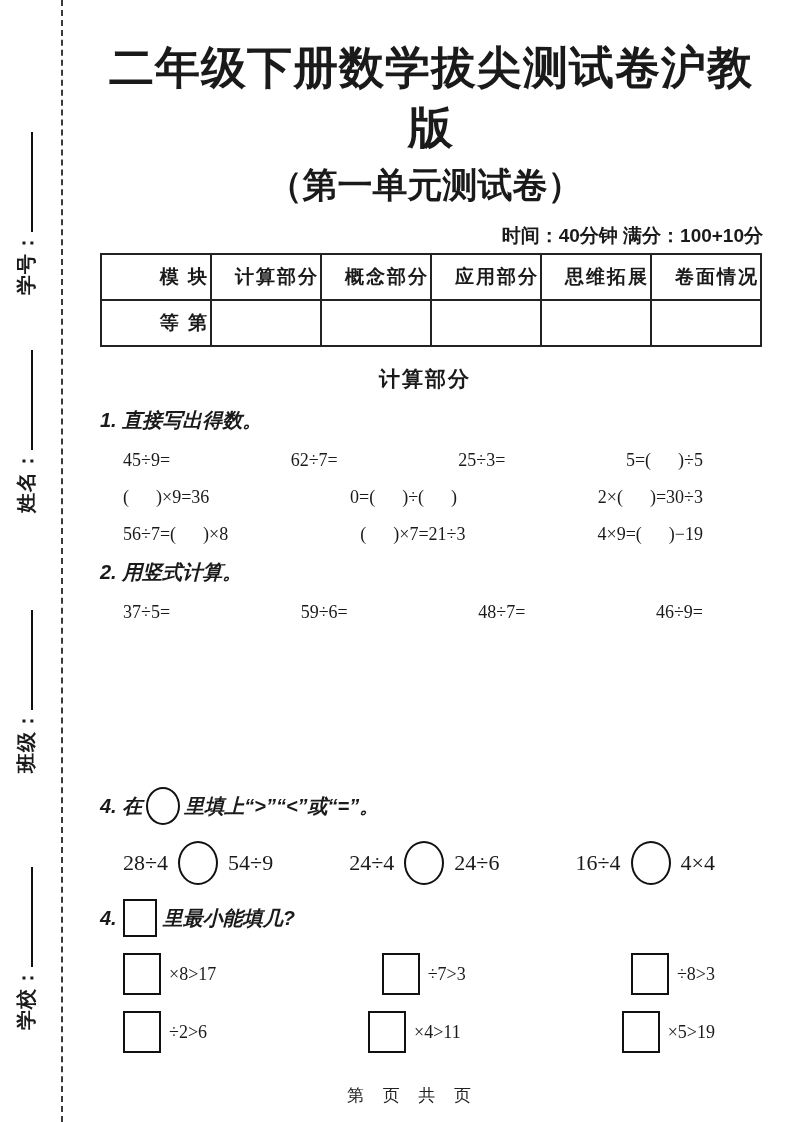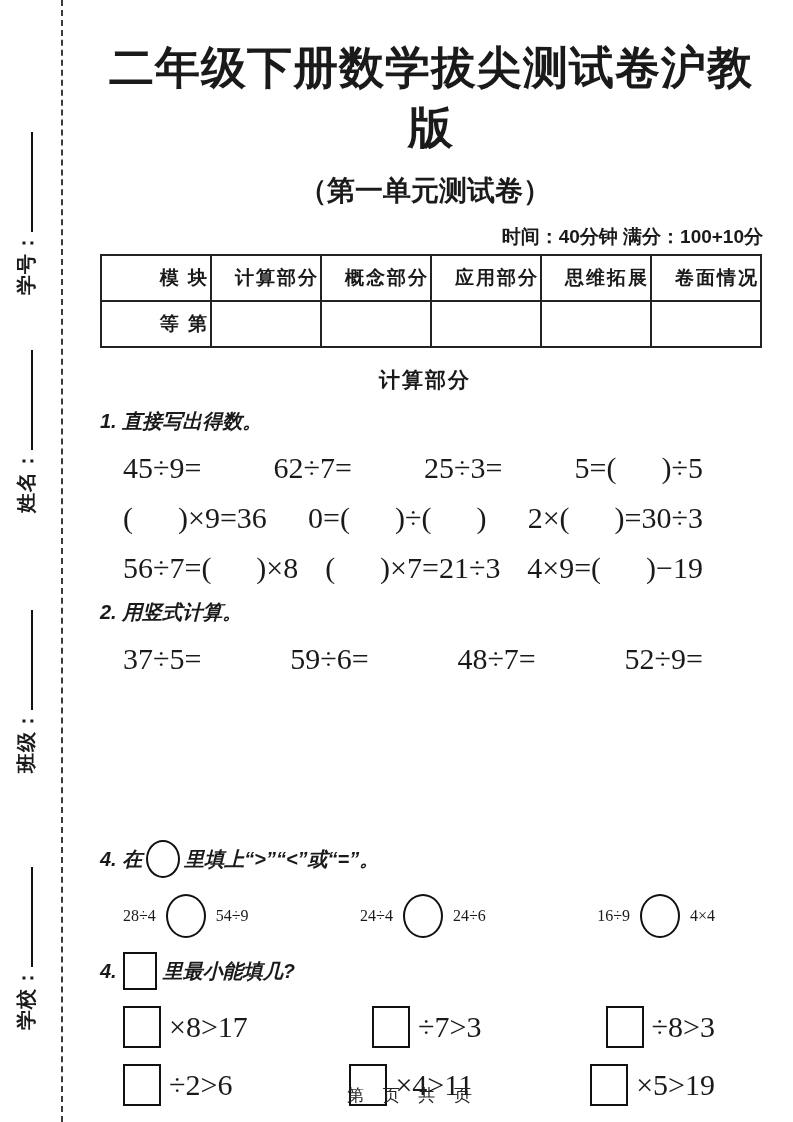--- a/index.html
+++ b/index.html
@@ -16,38 +16,38 @@
     position:absolute; left:-65px; width:190px; height:34px;
     transform:rotate(-90deg); transform-origin:center;
     display:flex; align-items:baseline; white-space:nowrap;
   }
   .mlabel { font-size:20px; font-weight:bold; letter-spacing:1px; }
   .mline { display:inline-block; width:100px; border-bottom:2px solid #111; height:1em; }
 
   .content { position:absolute; left:75px; top:0; width:700px; }
 
   .title { margin:38px 0 0 12px; text-align:center; font-size:45px; font-weight:bold; letter-spacing:1px; }
-  .subtitle { margin:14px 0 0 0; text-align:center; font-size:28px; font-weight:bold; }
+  .subtitle { margin:4px 0 0 0; text-align:center; font-size:35px; font-weight:bold; }
   .exam-info { margin-top:14px; text-align:right; padding-right:12px; font-size:19px; font-weight:bold; }
 
   table.score {
     margin:4px 0 0 25px; border-collapse:collapse; table-layout:fixed; width:662px;
   }
   table.score td {
     border:2px solid #222; height:42px; text-align:right;
     font-size:19px; font-weight:bold; letter-spacing:2px;
   }
 
   .section-title { margin-top:18px; text-align:center; font-size:21px; font-weight:bold; letter-spacing:2px; }
 
   .prompt { margin:14px 0 0 25px; font-size:20px; font-weight:bold; display:flex; align-items:center;font-style:italic; }
   .math { font-family:"Liberation Serif", serif; font-weight:normal; white-space:pre; }
   .mrow {
     margin:16px 0 0 48px; width:580px; display:flex; justify-content:space-between;
-    font-size:30px; align-items:center;
+    font-size:18px; align-items:center;
   }
   .mrow.wide { width:592px; }
 
   .cmp-circle {
     display:inline-block; width:36px; height:40px; border:2px solid #111;
     border-radius:50%; vertical-align:middle; margin:0 10px; flex:none;
   }
   .cmp-circle.small { width:30px; height:34px; margin:0 4px; }
   .box {
     display:inline-block; width:34px; height:38px; border:2px solid #111;
@@ -132,42 +132,42 @@
       <span class="math">56÷7=(      )×8</span>
       <span class="math">(      )×7=21÷3</span>
       <span class="math">4×9=(      )−19</span>
     </div>
 
     <div class="prompt">2. 用竖式计算。</div>
     <div class="mrow">
       <span class="math">37÷5=</span>
       <span class="math">59÷6=</span>
       <span class="math">48÷7=</span>
-      <span class="math">52÷9=</span>
+      <span class="math">46÷9=</span>
     </div>
     <div class="work-space"></div>
 
     <div class="prompt">
       <span>4. 在</span>
       <span class="cmp-circle small"></span>
       <span>里填上“&gt;”“&lt;”或“=”。</span>
     </div>
-    <div class="mrow wide" style="font-size:16px">
+    <div class="mrow wide" style="font-size:22px">
       <span class="q-item">
         <span class="math">28÷4</span>
         <span class="cmp-circle"></span>
         <span class="math">54÷9</span>
       </span>
       <span class="q-item">
         <span class="math">24÷4</span>
         <span class="cmp-circle"></span>
         <span class="math">24÷6</span>
       </span>
       <span class="q-item">
-        <span class="math">16÷9</span>
+        <span class="math">16÷4</span>
         <span class="cmp-circle"></span>
         <span class="math">4×4</span>
       </span>
     </div>
 
     <div class="prompt">
       <span>4. </span>
       <span class="box small"></span>
       <span>里最小能填几?</span>
     </div>

